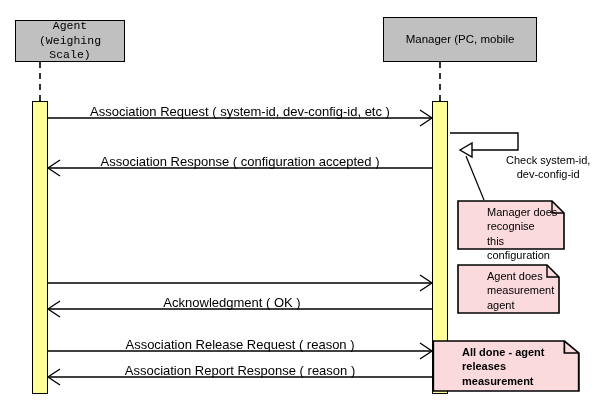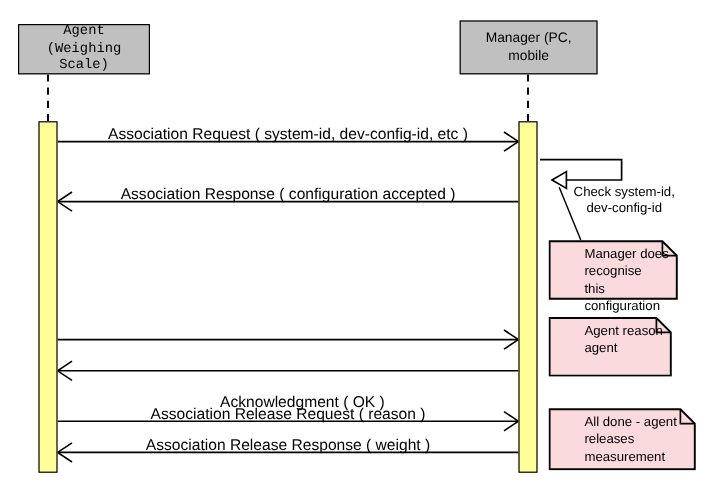--- a/index.html
+++ b/index.html
@@ -137,60 +137,61 @@
     <line x1="466" y1="156" x2="484" y2="200" stroke="#000000" stroke-width="1.2"></line>
   </svg>
 
   <div class="participant" style="left:15px; top:20px; width:110px; height:42px;font-family:Liberation Mono, monospace;">
     <span>
       <span>Agent</span>
       <span>(Weighing Scale)</span>
     </span>
   </div>
 
-  <div class="participant" style="left:383px; top:17px; width:115px; height:45px;">
+  <div class="participant" style="left:383px; top:17px; width:154px; height:45px;">
     <span>
       <span>Manager (PC, mobile</span>
     </span>
   </div>
 
   <div class="activation" style="left:32px; top:101px; width:16px; height:293px;"></div>
   <div class="activation" style="left:432px; top:101px; width:16px; height:293px;"></div>
 
   <div class="msg-label" style="left:240px; top:104px;">Association Request ( system-id, dev-config-id, etc )</div>
   <div class="msg-label" style="left:240px; top:154px;">Association Response ( configuration accepted )</div>
-  <div class="msg-label" style="left:252px; top:295px;margin-top:32px;">Acknowledgment ( OK )</div>
+  <div class="msg-label" style="left:232px; top:295px;">Acknowledgment ( OK )</div>
   <div class="msg-label" style="left:240px; top:337px;">Association Release Request ( reason )</div>
-  <div class="msg-label" style="left:240px; top:363px;">Association Release Response ( weight )</div>
+  <div class="msg-label" style="left:240px; top:363px;">Association Report Response ( reason )</div>
 
-  <div class="self-label" style="left:478px; top:153px;text-align:center;">
+  <div class="self-label" style="left:506px; top:153px;text-align:center;">
     <div>Check system-id,</div>
     <div>dev-config-id</div>
   </div>
 
   <div class="note" style="left:457px; top:200px; width:108px; height:50px;">
     <svg class="note-shape" viewBox="0 0 108 50" preserveAspectRatio="none">
       <path d="M1,1 H95 L107,13 V49 H1 Z" fill="#fadadd" stroke="#000000" stroke-width="1.6"></path>
       <path d="M95,1 V13 H107" fill="none" stroke="#000000" stroke-width="1.4"></path>
     </svg>
     <span class="note-text">Manager does</span>
     <span class="note-text">recognise</span>
     <span class="note-text">this configuration</span>
   </div>
 
   <div class="note" style="left:457px; top:264px; width:103px; height:50px;">
     <svg class="note-shape" viewBox="0 0 103 50" preserveAspectRatio="none">
       <path d="M1,1 H90 L102,13 V49 H1 Z" fill="#fadadd" stroke="#000000" stroke-width="1.6"></path>
       <path d="M90,1 V13 H102" fill="none" stroke="#000000" stroke-width="1.4"></path>
     </svg>
-    <span class="note-text">Agent reason</span>
+    <span class="note-text">Agent does</span>
+    <span class="note-text">measurement</span>
     <span class="note-text">agent</span>
   </div>
 
-  <div class="note" style="left:457px; top:340px; width:123px; height:52px;">
+  <div class="note" style="left:432px; top:340px; width:148px; height:52px;font-weight:bold;">
     <svg class="note-shape" viewBox="0 0 123 52" preserveAspectRatio="none">
       <path d="M1,1 H110 L122,13 V51 H1 Z" fill="#fadadd" stroke="#000000" stroke-width="1.6"></path>
       <path d="M110,1 V13 H122" fill="none" stroke="#000000" stroke-width="1.4"></path>
     </svg>
     <span class="note-text">All done - agent</span>
     <span class="note-text">releases measurement</span>
   </div>
 
 </div>
 

